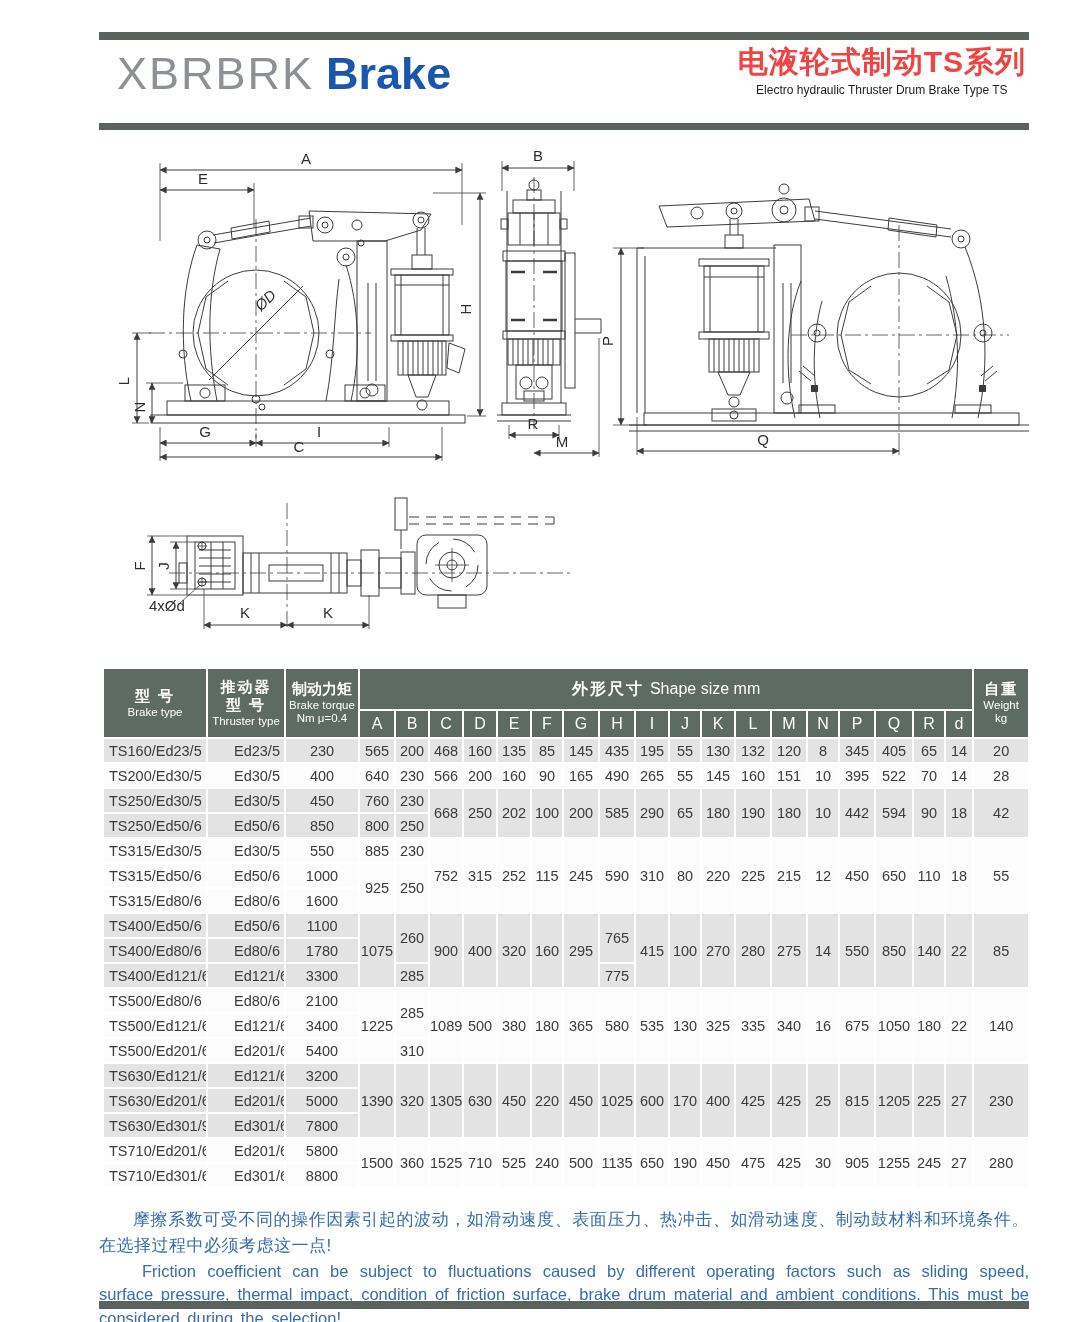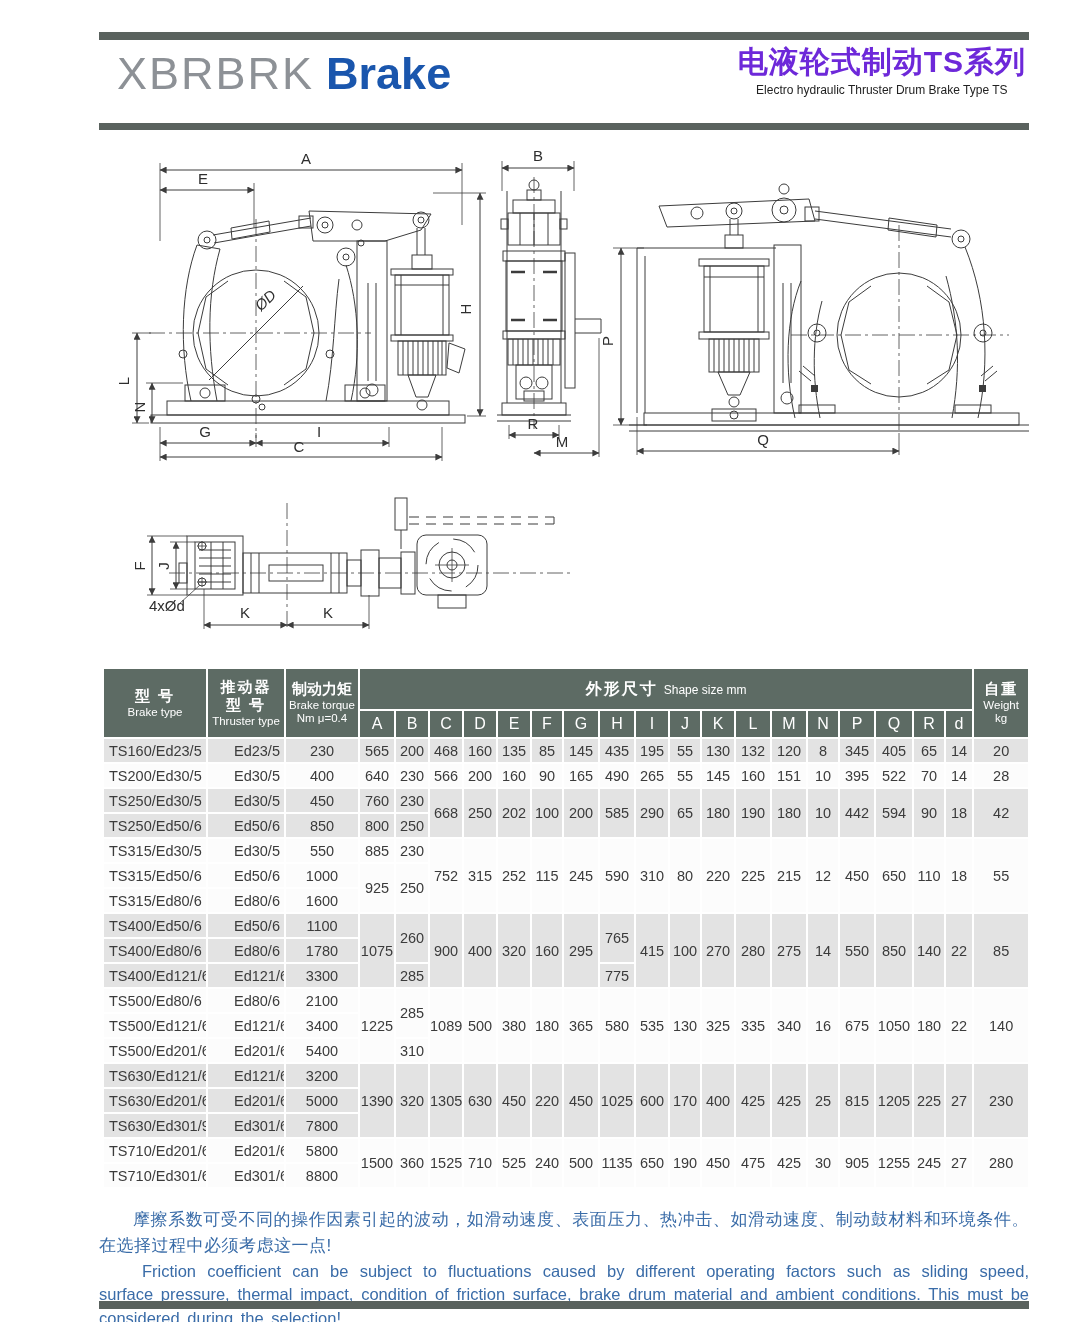--- a/index.html
+++ b/index.html
@@ -6,21 +6,21 @@
   body{font-family:"Liberation Sans","DejaVu Sans",sans-serif;}
   .page{position:relative;width:1080px;height:1322px;background:#ffffff;overflow:hidden;margin-left:24px;}
   .bar{position:absolute;left:75px;width:930px;background:#5a625e;}
   .bar.top{top:32px;height:8px;}
   .bar.divider{top:123px;height:7px;}
   .bar.bottom{top:1301px;height:8px;}
   .brand{position:absolute;left:93px;top:48px;font-size:45px;white-space:nowrap;}
   .brand .gray{color:#8d9196;letter-spacing:2px;}
   .brand .blue{color:#1a56ad;font-weight:bold;margin-left:12px;}
   .titles{position:absolute;right:78px;top:44px;text-align:center;}
-  .titles .zh{font-size:30px;font-weight:bold;color:#6d28d9;letter-spacing:1px;line-height:1.2;}
+  .titles .zh{font-size:30px;font-weight:bold;color:#ef4444;letter-spacing:1px;line-height:1.2;}
   .titles .en{font-size:12px;color:#222;margin-top:3px;}
   .drawing-wrap{position:absolute;left:75px;top:133px;width:930px;height:530px;}
   svg .s{fill:none;stroke:#3c3c3c;stroke-width:1;}
   svg .s2{fill:none;stroke:#3c3c3c;stroke-width:2.4;}
   svg .f{fill:#3c3c3c;stroke:none;}
   svg .dim{stroke:#3c3c3c;stroke-width:1;fill:none;}
   svg .e{stroke:#3c3c3c;stroke-width:0.8;fill:none;}
   svg .cl{stroke:#3c3c3c;stroke-width:0.8;fill:none;stroke-dasharray:16 4 3 4;}
   svg .dsh{stroke:#3c3c3c;stroke-width:1.2;fill:none;stroke-dasharray:10 7;}
   svg text{font-size:15px;fill:#2e2e2e;font-family:"Liberation Sans","DejaVu Sans",sans-serif;}
@@ -28,21 +28,21 @@
   .spec{position:absolute;left:78px;top:667px;}
   table{border-collapse:collapse;table-layout:fixed;width:926px;color:#3b3b3b;}
   th,td{border:2px solid #ffffff;text-align:center;padding:0;overflow:hidden;white-space:nowrap;}
   thead th{background:#5d6b64;color:#ffffff;font-weight:normal;}
   tr.hrow1{height:42px;}
   tr.hrow2{height:28px;}
   tr.hrow2 th{font-size:16px;}
   .th-zh{font-size:15px;font-weight:bold;letter-spacing:2px;line-height:1.25;}
   .th-en{font-size:11.5px;letter-spacing:0;line-height:1.15;}
   .shape-zh{font-size:16px;font-weight:bold;letter-spacing:2px;}
-  .shape-en{font-size:12px;margin-left:6px;}
+  .shape-en{font-size:16px;margin-left:6px;}
   tbody tr{height:25px;}
   tbody td{font-size:14.5px;}
   tr.band-gray td{background:#e3e3e3;}
   tr.band-white td{background:#fcfcfc;}
   td.c-brake{text-align:left;padding-left:5px;}
   td.c-thruster{text-align:left;padding-left:26px;}
   
   .footnote{position:absolute;left:75px;top:1207px;width:930px;color:#3a6ca8;}
   .footnote p{margin:0;text-align:justify;}
   .footnote .zh{font-size:17px;line-height:1.5;text-indent:2em;letter-spacing:0.5px;}

